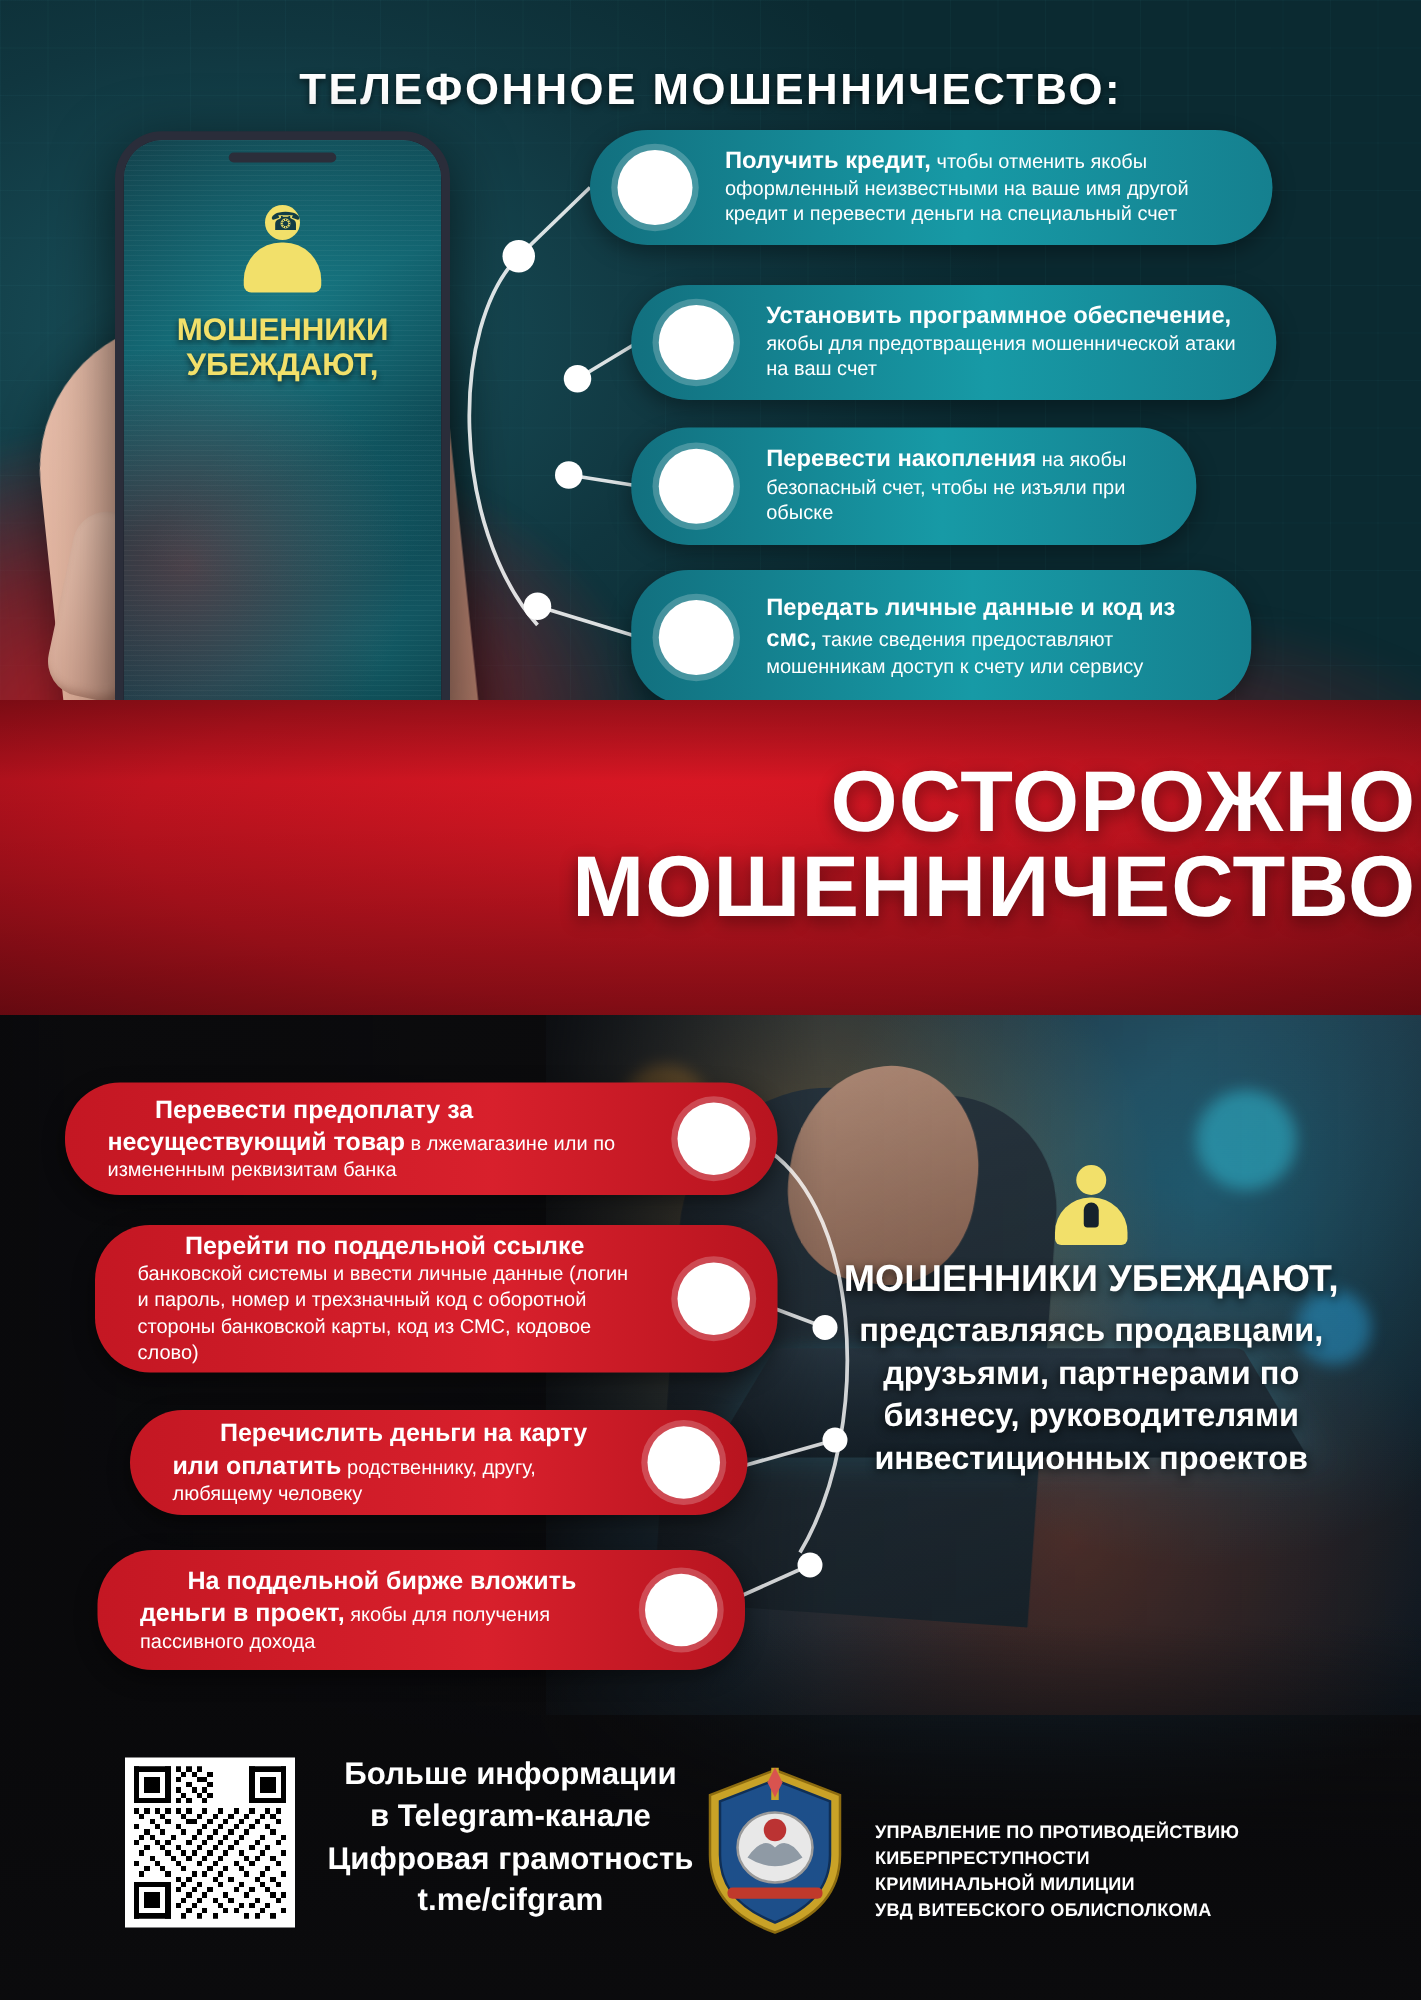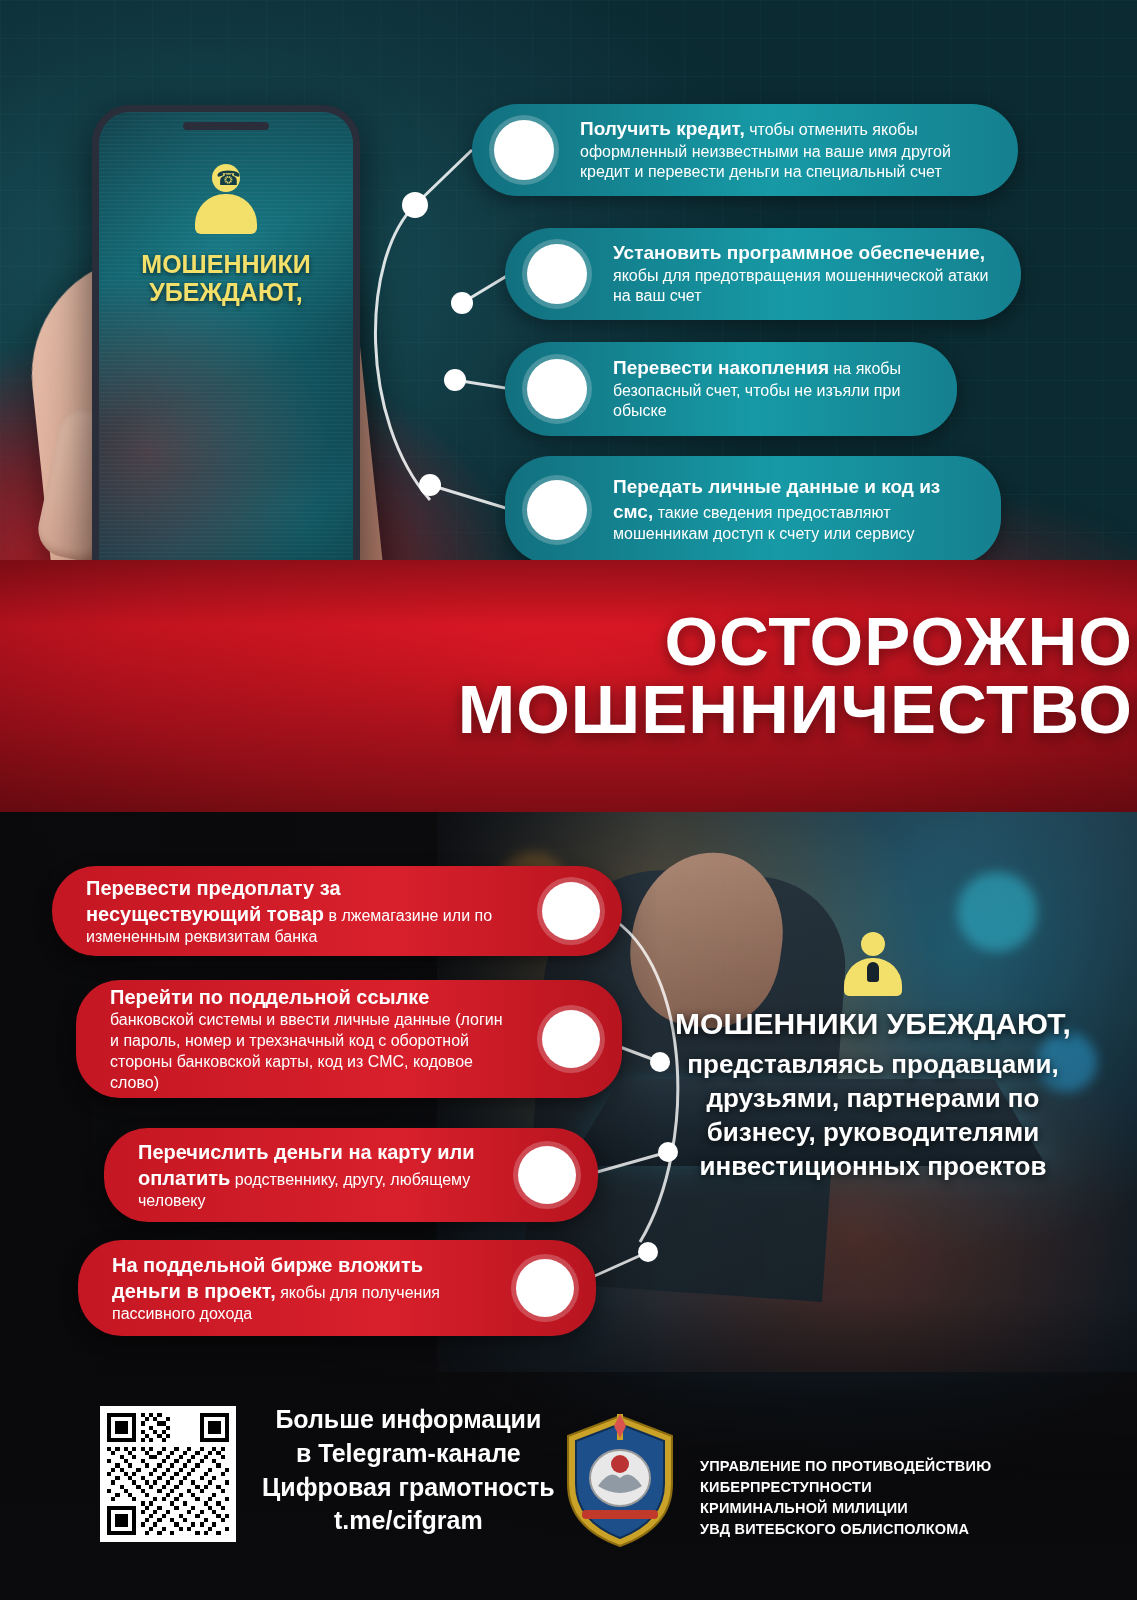--- a/index.html
+++ b/index.html
@@ -267,25 +267,25 @@
     padding: 12px 108px 12px 34px;
     display: flex; align-items: center;
   }
   .red-card .bullet {
     position: absolute; right: 22px; top: 50%; transform: translateY(-50%);
     width: 58px; height: 58px; border-radius: 50%;
     background: #fff;
     box-shadow: 0 0 0 5px rgba(255,255,255,.22);
   }
   .red-card p { font-size: 16px; line-height: 1.3; }
-  .red-card b { font-size: 20px; font-weight: 700; }
+  .red-card b { font-size: 20px; font-weight: 700; margin-left: 38px; }
 
   .rc1 { left: 52px; top: 54px;  width: 570px; height: 90px; }
   .rc2 { left: 76px; top: 168px; width: 546px; height: 118px; }
-  .rc3 { left: 104px; top: 316px; width: 494px; height: 94px; }
+  .rc3 { left: 104px; top: 316px; width: 494px; height: 84px; }
   .rc4 { left: 78px; top: 428px; width: 518px; height: 96px; }
 
   .bottom-connectors { position:absolute; left:0; top:0; width:1137px; height:788px; }
 
   
   .qr {
     position: absolute; left: 100px; bottom: 58px;
     width: 136px; height: 136px; background:#fff; padding: 7px;
   }
   .qr svg { display:block; }
@@ -306,20 +306,21 @@
 </head>
 <body>
 
 <div class="poster">
 
   <div class="top-section">
     <div class="circuit"></div>
     <div class="top-red-glow"></div>
     <div class="top-red-glow2"></div>
 
+    <div class="poster-title">ТЕЛЕФОННОЕ МОШЕННИЧЕСТВО:</div>
 
     <div class="hand">
       <div class="hand-shape"></div>
       <div class="finger f1"></div>
       <div class="finger f2"></div>
       <div class="finger f3"></div>
       <div class="finger f4"></div>
       <div class="finger thumb"></div>
     </div>
 

